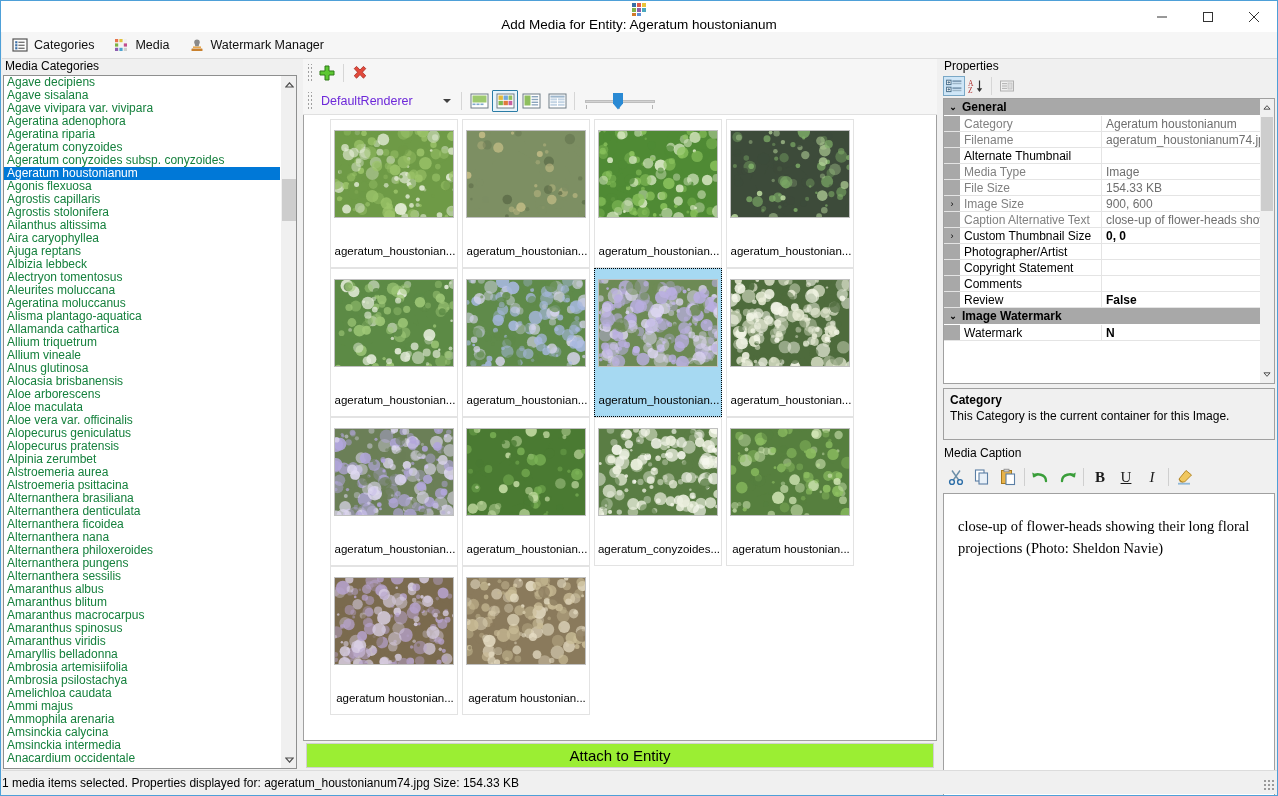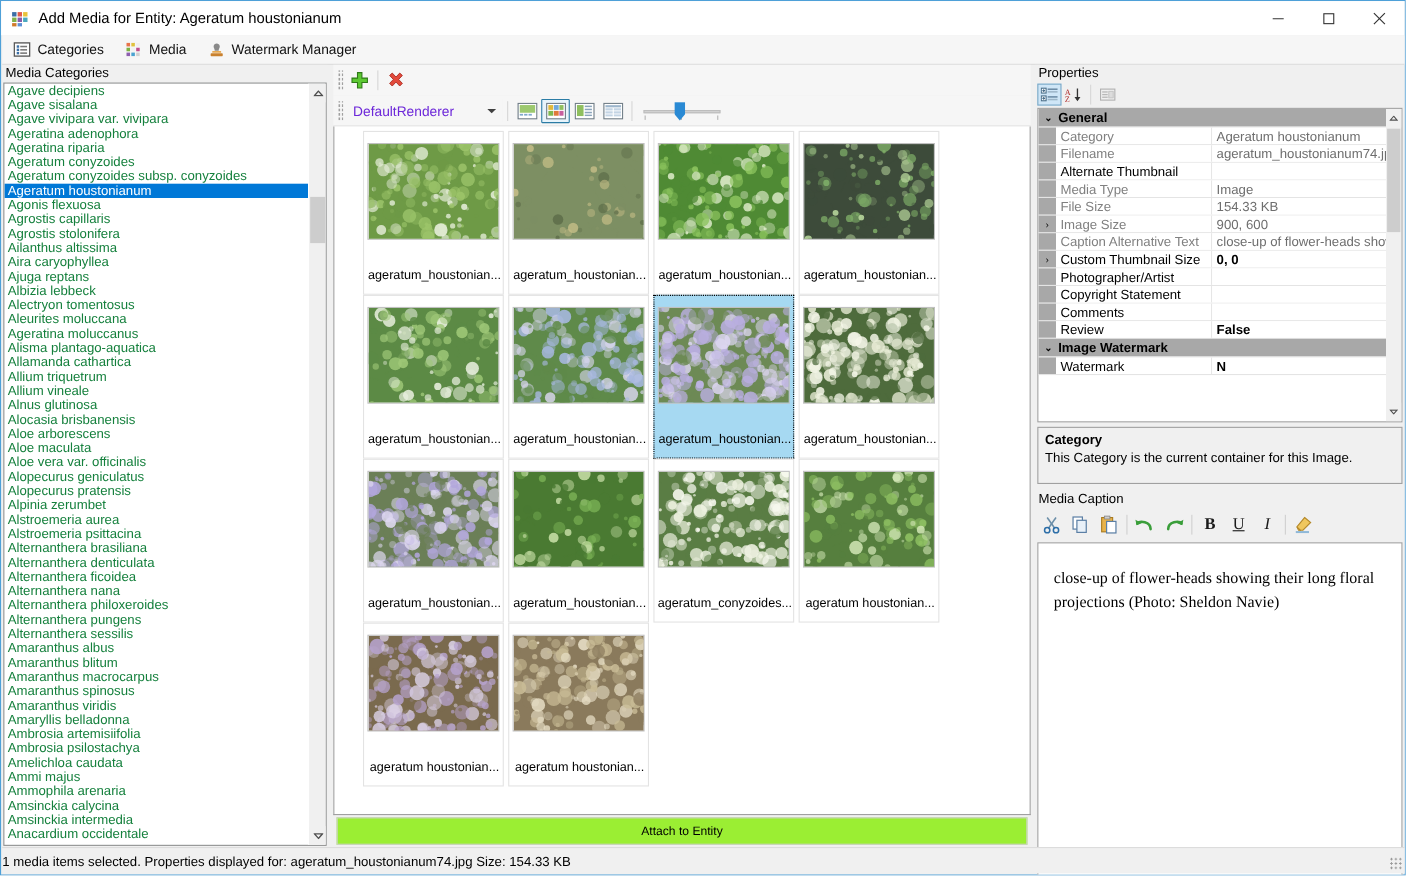--- a/index.html
+++ b/index.html
@@ -16,21 +16,21 @@
     width: 1278px; height: 796px;
     background: #f0f0f0;
     border: 1px solid #4ea0d8;
     overflow: hidden;
   }
 
   
   .titlebar {
     position: absolute; left: 0; top: 0; width: 1276px; height: 31px;
     background: #ffffff;
-    display: flex; align-items: center;
+    display: flex; align-items: center; flex-direction: column;
   }
   .titlebar .app-icon {
     width: 16px; height: 16px; margin-left: 9px; margin-right: 9px;
     position: relative; flex: none;
   }
   .titlebar .title-text {
     font-size: 13.5px; color: #000; white-space: nowrap;
     font-family: "Liberation Sans", sans-serif;
   }
   .win-btns { position: absolute; right: 0; top: 0; display: flex; height: 31px; }
@@ -181,21 +181,21 @@
   .thumb-label {
     position: absolute; bottom: 10px; left: 0; width: 128px;
     text-align: center; font-size: 11.5px; color: #000;
     white-space: nowrap; overflow: hidden;
   }
 
   .attach-btn {
     position: absolute; left: 3px; top: 684px; width: 628px; height: 25px;
     background: #9bee33; border: 1px solid #d0d0d0;
     display: flex; align-items: center; justify-content: center;
-    font-size: 11px; color: #000;
+    font-size: 15px; color: #000;
   }
 
   
   .right-panel {
     position: absolute; left: 940px; top: 58px; width: 336px; height: 712px;
     background: #f0f0f0;
   }
   .rp-caption { height: 15px; font-size: 12px; color: #000; line-height: 15px; padding-left: 3px; }
   .prop-toolbar {
     position: absolute; left: 2px; top: 16px; width: 332px; height: 22px;

